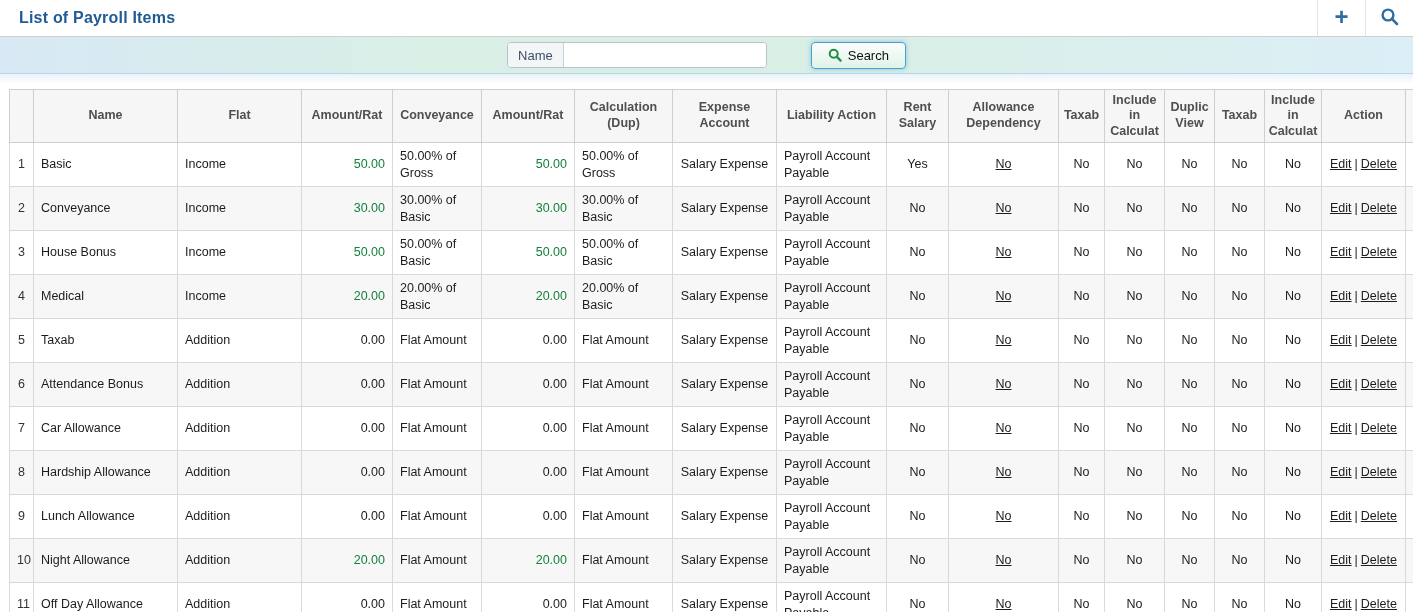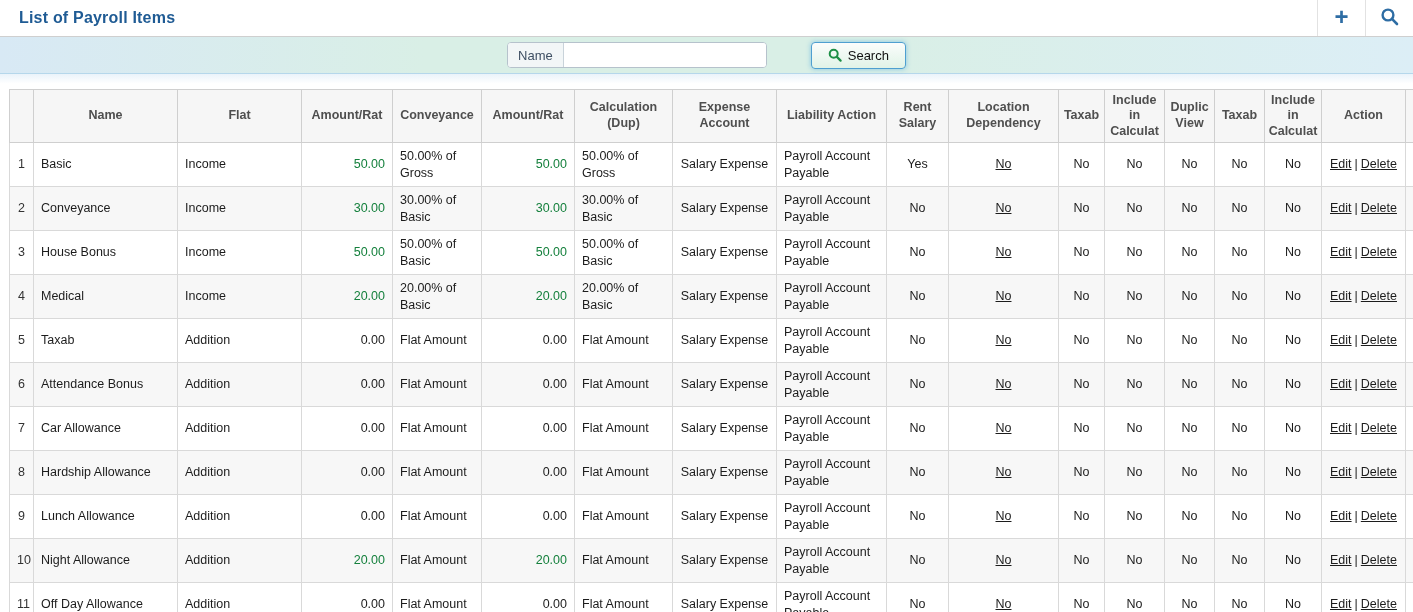--- a/index.html
+++ b/index.html
@@ -112,21 +112,21 @@
           <th></th>
           <th>Name</th>
           <th>Flat</th>
           <th>Amount/Rat</th>
           <th>Conveyance</th>
           <th>Amount/Rat</th>
           <th>Calculation (Dup)</th>
           <th>Expense Account</th>
           <th>Liability Action</th>
           <th>Rent Salary</th>
-          <th>Location Dependency</th>
+          <th>Allowance Dependency</th>
           <th>Taxab</th>
           <th>Include in Calculat</th>
           <th>Duplic View</th>
           <th>Taxab</th>
           <th>Include in Calculat</th>
           <th>Action</th>
           <th></th>
         </tr>
       </thead>
     <tbody id="body">

